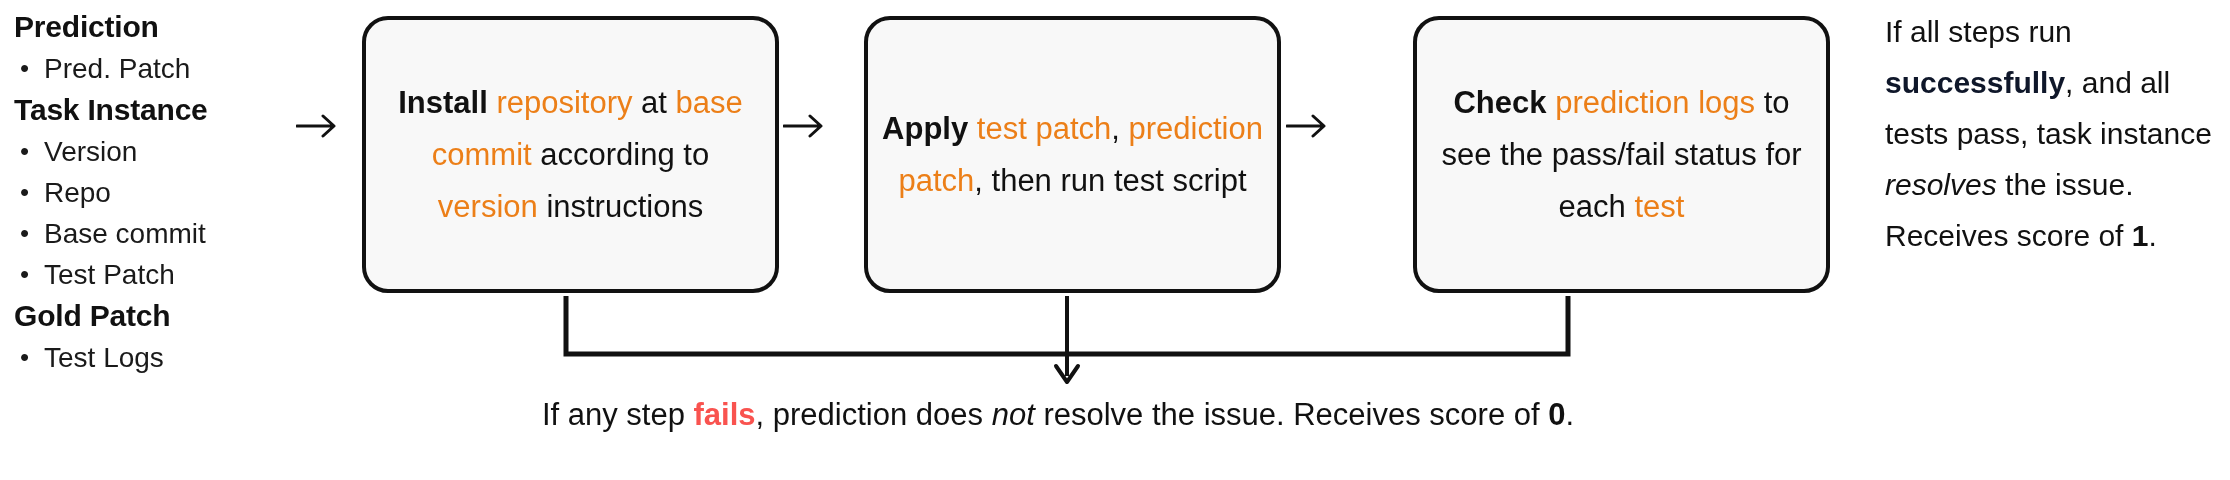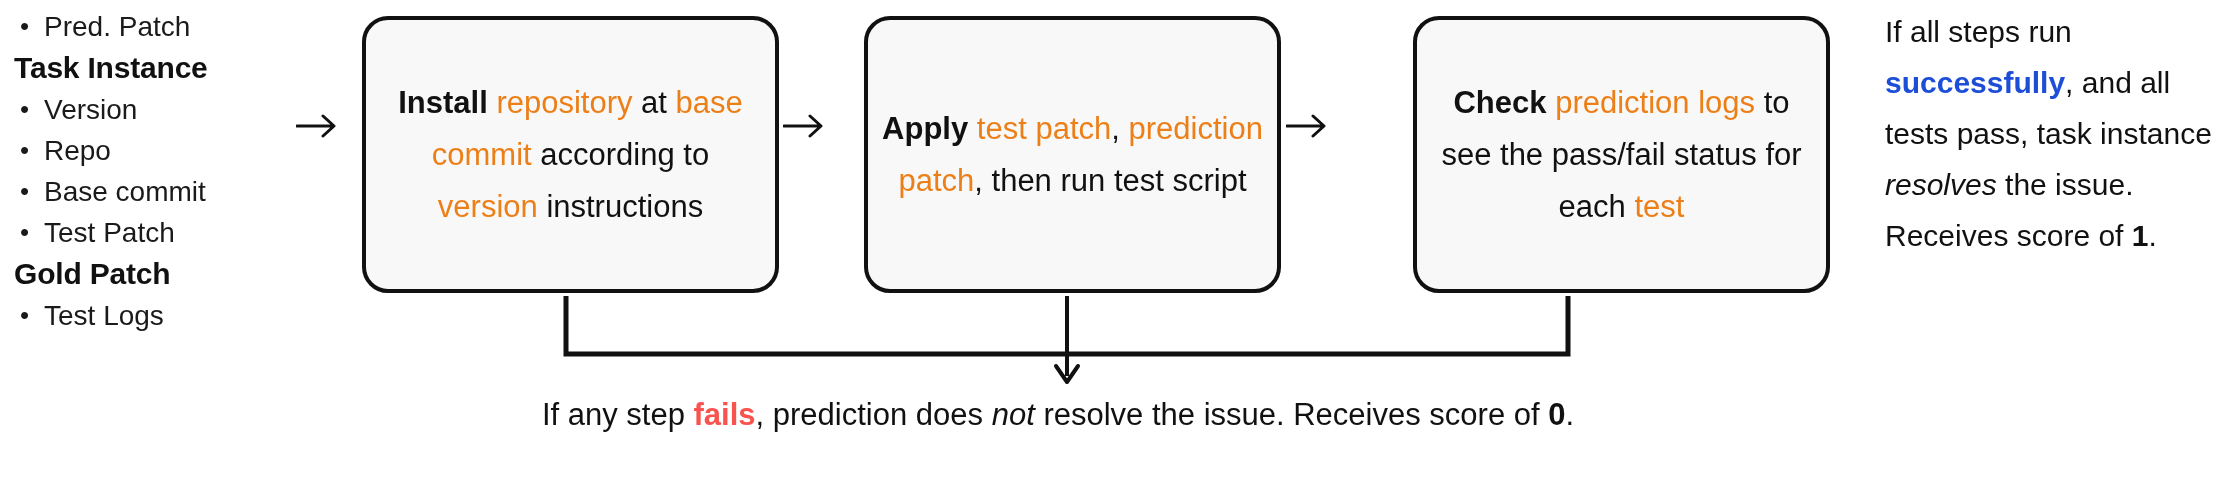--- a/index.html
+++ b/index.html
@@ -54,39 +54,40 @@
     font-size:31px;line-height:52px;color:#111;
     padding:0 14px;
   }
   .step-text b{font-weight:700;}
   .orange{color:#EC7F18;}
   
   #right-text{
     position:absolute;left:1885px;top:6px;width:345px;
     font-size:30px;line-height:51px;color:#111;
   }
-  #right-text .green{color:#1d4ed8;font-weight:700;}
+  #right-text .green{color:#0f172a;font-weight:700;}
   #right-text i{font-style:italic;margin-top:36px;}
   #right-text b{font-weight:700;}
   
   #fail-bracket{position:absolute;left:562px;top:292px;width:1010px;height:100px;}
   #fail-caption{
     position:absolute;left:488px;top:392px;width:1140px;
     text-align:center;font-size:31px;line-height:45px;color:#111;
   }
   #fail-caption .red{color:#F9534F;font-weight:700;}
   #fail-caption i{font-style:italic;}
   #fail-caption b{font-weight:700;}
 </style>
 </head>
 <body>
 
 <div id="left-column">
 
   <div>
+    <div class="grp-head">Prediction</div>
     <div class="grp-item">
       <span class="bullet">•</span>
       <span>Pred. Patch</span>
     </div>
   </div>
 
   <div>
     <div class="grp-head">Task Instance</div>
     <div class="grp-item">
       <span class="bullet">•</span>

